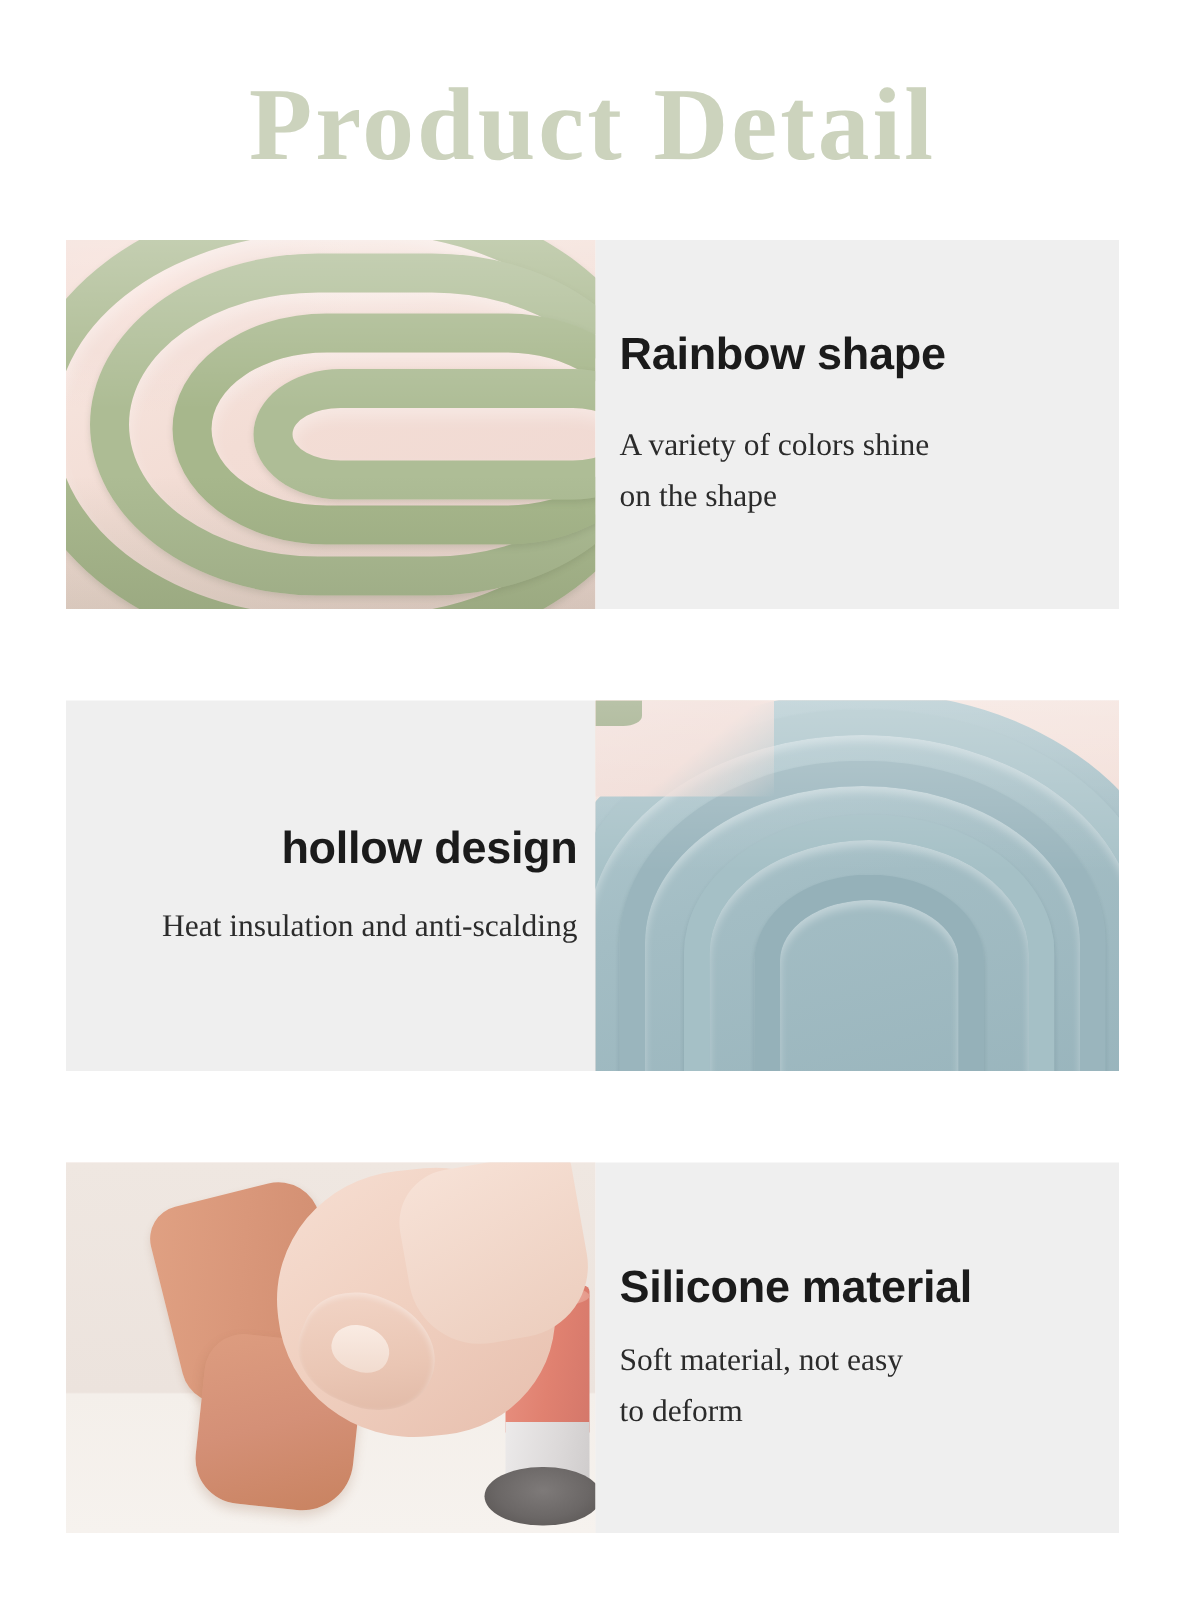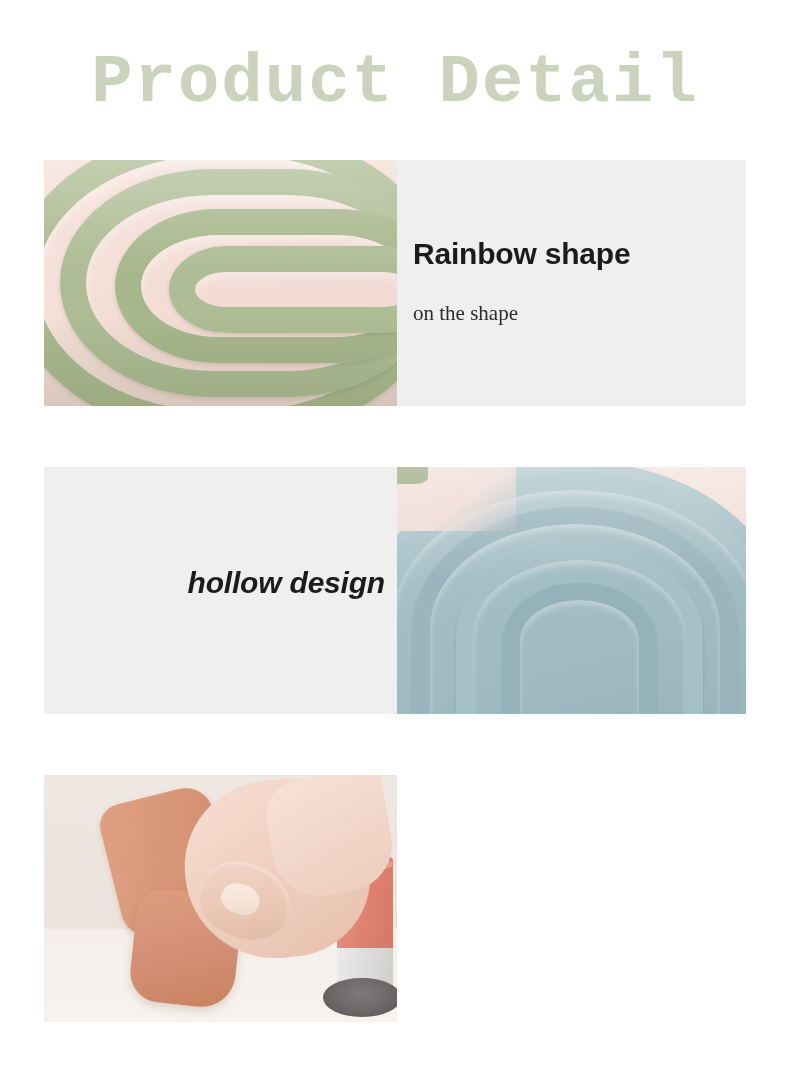--- a/index.html
+++ b/index.html
@@ -10,21 +10,21 @@
     overflow:hidden;
     position:relative;
   }
 
   
   .page-title{
     position:absolute;
     left:0; top:44px;
     width:790px;
     text-align:center;
-    font-family:Liberation Mono, monospace;
+    font-family:Liberation Serif, serif;
     font-weight:700;
     font-size:69px;
     line-height:78px;
     letter-spacing:2px;
     color:#ccd3bd;
     white-space:nowrap;
   }
 
   
   .row{ position:absolute; left:44px; width:702px; }
@@ -42,21 +42,21 @@
     background:#efefef;
     display:flex;
     flex-direction:column;
     justify-content:center;
   }
 
   
   #row1 .photo{ left:0;   width:353px; }
   #row1 .panel{ left:353px; width:349px; padding:0 0 0 16px;gap:12px; }
   
-  #row2 .panel{ left:0;   width:353px; padding:0 12px 0 0; text-align:right; align-items:flex-end;font-style:italic; }
+  #row2 .panel{ left:0;   width:353px; padding:0 12px 0 0; text-align:right; align-items:flex-end; }
   #row2 .photo{ left:353px; width:349px; }
   
   #row3 .photo{ left:0;   width:353px; }
   #row3 .panel{ left:353px; width:349px; padding:0 0 0 16px; }
 
   .heading{
     font-family:"Liberation Sans", sans-serif;
     font-weight:700;
     font-size:30px;
     line-height:36px;
@@ -234,30 +234,32 @@
         <div class="g-tube g4"></div>
       </div>
       <div class="gloss"></div>
       <div class="shade-b"></div>
     </div>
   </div>
 
   <div class="panel">
     <div class="heading">Rainbow shape</div>
     <div class="body-text">
+      <div>A variety of colors shine</div>
       <div>on the shape</div>
     </div>
   </div>
 </div>
 
 <div class="row" id="row2">
 
   <div class="panel">
     <div class="heading">hollow design</div>
     <div class="body-text">
+      <div>Heat insulation and anti-scalding</div>
     </div>
   </div>
 
   <div class="photo">
     <div class="scene">
       <div class="bg-pink b2"></div>
       <div class="b-wrap">
         <div class="b-base"></div>
         <div class="b-tube b1"></div>
         <div class="b-tube b2t"></div>
@@ -285,13 +287,20 @@
         <div class="t-slab"></div>
         <div class="t-bend"></div>
       </div>
       <div class="t-hand"></div>
       <div class="t-wrist"></div>
       <div class="t-thumb"></div>
       <div class="t-nail"></div>
     </div>
   </div>
 
+  <div class="panel">
+    <div class="heading">Silicone material</div>
+    <div class="body-text">
+      <div>Soft material, not easy</div>
+      <div>to deform</div>
+    </div>
+  </div>
 </div>
 
 </body></html>

